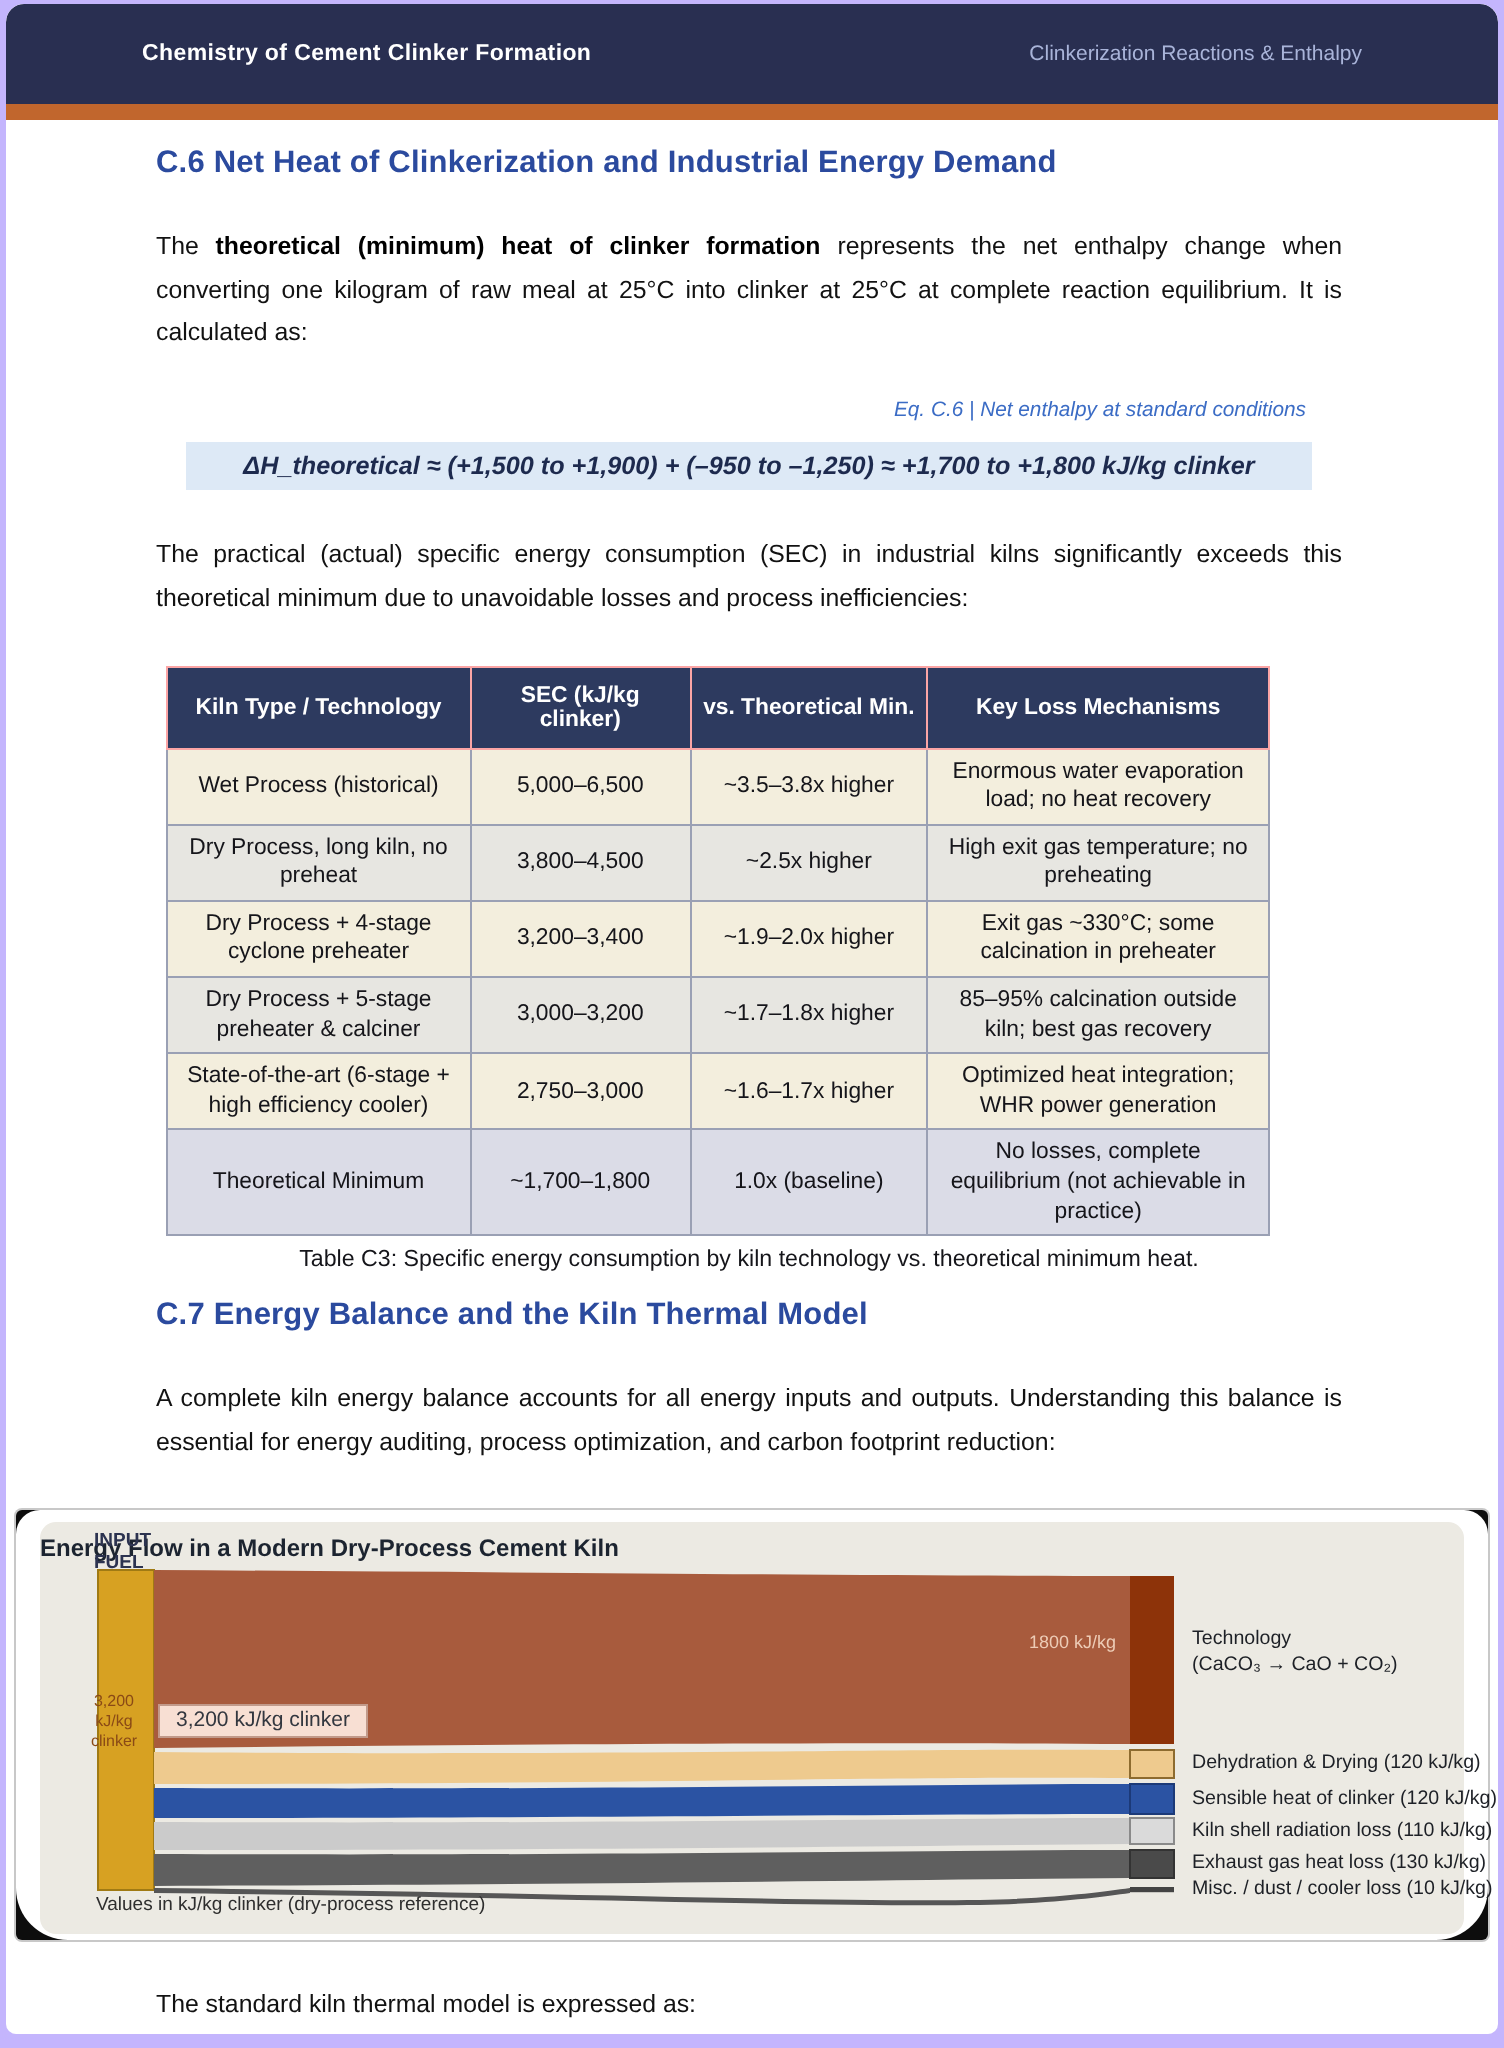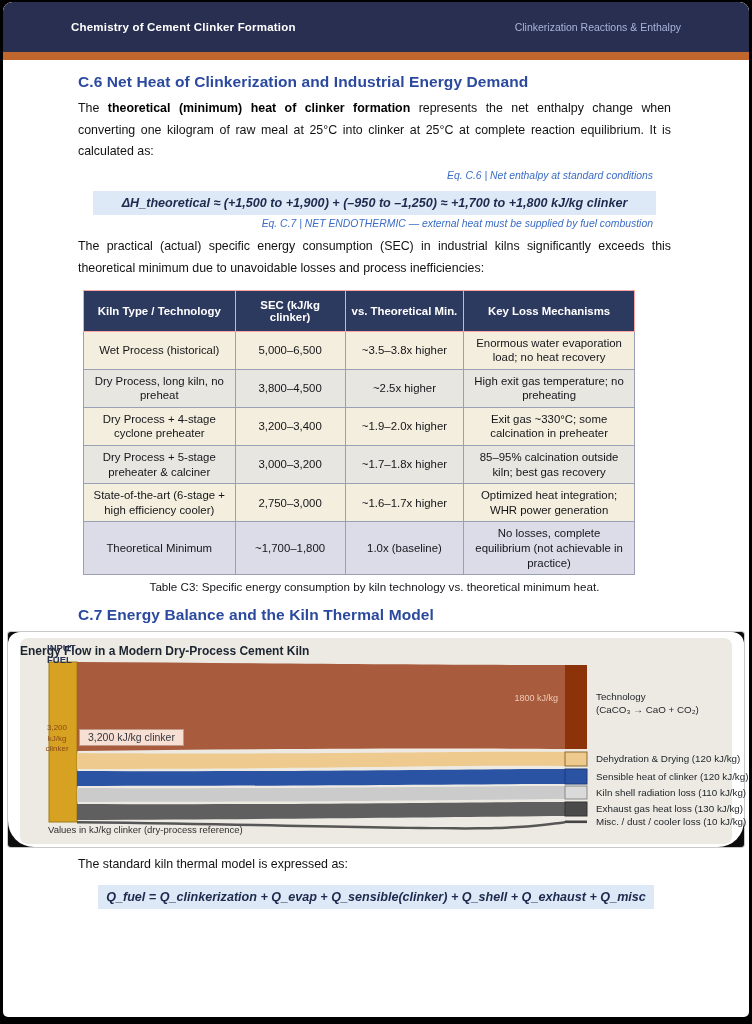--- a/index.html
+++ b/index.html
@@ -1,33 +1,33 @@
 <!DOCTYPE html>
 <html><head>
 <meta charset="utf-8">
 <style>
   * { box-sizing: border-box; margin: 0; padding: 0; }
   html,body { background:#1f2640; }
   body { font-family: "Liberation Sans", sans-serif; }
 
-  .canvas { position: relative; width: 752px; height: 1024px; background:#000000; overflow: hidden; }
+  .canvas { position: relative; width: 752px; height: 1024px; background:#c4b5fd; overflow: hidden; }
   .page { position:absolute; left:3px; right:3px; top:2px; bottom:7px; background:#ffffff;
           border-radius: 9px 9px 5px 5px; overflow:hidden; }
 
   
   .topbar { height:50px; background:#292f51; display:flex; align-items:center;
             justify-content:space-between; padding:0 68px; border-radius:9px 9px 0 0; }
   .topbar .left { color:#ffffff; font-weight:bold; font-size:11.5px; letter-spacing:.2px; }
   .topbar .right { color:#a9b4d9; font-size:10.5px; }
   .stripe { height:8px; background:#c1662d; }
 
   
   .tb { margin-left:75px; margin-right:78px; }
   h1 { font-size:15.5px; color:#2b4a9e; margin:13px 0 4px; letter-spacing:.1px; }
-  p.body { font-size:12.4px; line-height:1.75; text-align:justify; color:#121212; margin:7px 0; }
+  p.body { font-size:12.4px; line-height:1.75; text-align:justify; color:#121212; margin:22px 0; }
   p.body b { color:#000; }
 
   .eq-box { background:#dde9f6; text-align:center; font-weight:bold; font-style:italic;
             color:#1d2a4e; font-size:12.6px; padding:5px 6px; margin:10px auto 2px; }
   .eq1 { width:82%; }
   .eq2 { width:95%; }
   .eq-caption { text-align:right; font-style:italic; color:#3b6cc5; font-size:10.4px;
                 margin:3px 18px 6px 0; }
 
   
@@ -77,21 +77,20 @@
     </div>
     <div class="stripe"></div>
 
     <div class="tb">
       <h1>C.6 Net Heat of Clinkerization and Industrial Energy Demand</h1>
       <p class="body"><span>The </span><b>theoretical (minimum) heat of clinker formation</b><span> represents the net enthalpy change when converting one kilogram of raw meal at 25°C into clinker at 25°C at complete reaction equilibrium. It is calculated as:</span></p>
 
       <div class="eq-caption">Eq. C.6 | Net enthalpy at standard conditions</div>
 
       <div class="eq-box eq2">ΔH_theoretical ≈ (+1,500 to +1,900) + (–950 to –1,250) ≈ +1,700 to +1,800 kJ/kg clinker</div>
-      <div class="eq-caption">Eq. C.7 | NET ENDOTHERMIC — external heat must be supplied by fuel combustion</div>
 
       <p class="body">The practical (actual) specific energy consumption (SEC) in industrial kilns significantly exceeds this theoretical minimum due to unavoidable losses and process inefficiencies:</p>
 
       <table class="sec">
         <colgroup>
             <col style="width:27.5%">
             <col style="width:20%">
             <col style="width:21.5%">
             <col style="width:31%">
           </colgroup>
@@ -138,20 +137,21 @@
             <td>Theoretical Minimum</td>
             <td>~1,700–1,800</td>
             <td>1.0x (baseline)</td>
             <td>No losses, complete equilibrium (not achievable in practice)</td>
           </tr>
         </tbody>
       </table>
       <div class="tbl-caption">Table C3: Specific energy consumption by kiln technology vs. theoretical minimum heat.</div>
 
       <h1>C.7 Energy Balance and the Kiln Thermal Model</h1>
+      <p class="body">A complete kiln energy balance accounts for all energy inputs and outputs. Understanding this balance is essential for energy auditing, process optimization, and carbon footprint reduction:</p>
     </div>
 
     <div class="fig-frame">
       <div class="fig-card">
         <div class="sankey-panel">
           <svg viewBox="0 0 712 206" preserveAspectRatio="none">
 
             <rect x="29" y="24" width="28" height="160" stroke="#a07a14" stroke-width="1" fill="#d7a122"></rect>
 
             <path d="M57,24 C230,25 420,27 545,27 L545,111 C420,110 230,111 57,113 Z" fill="#a85b3d"></path>

